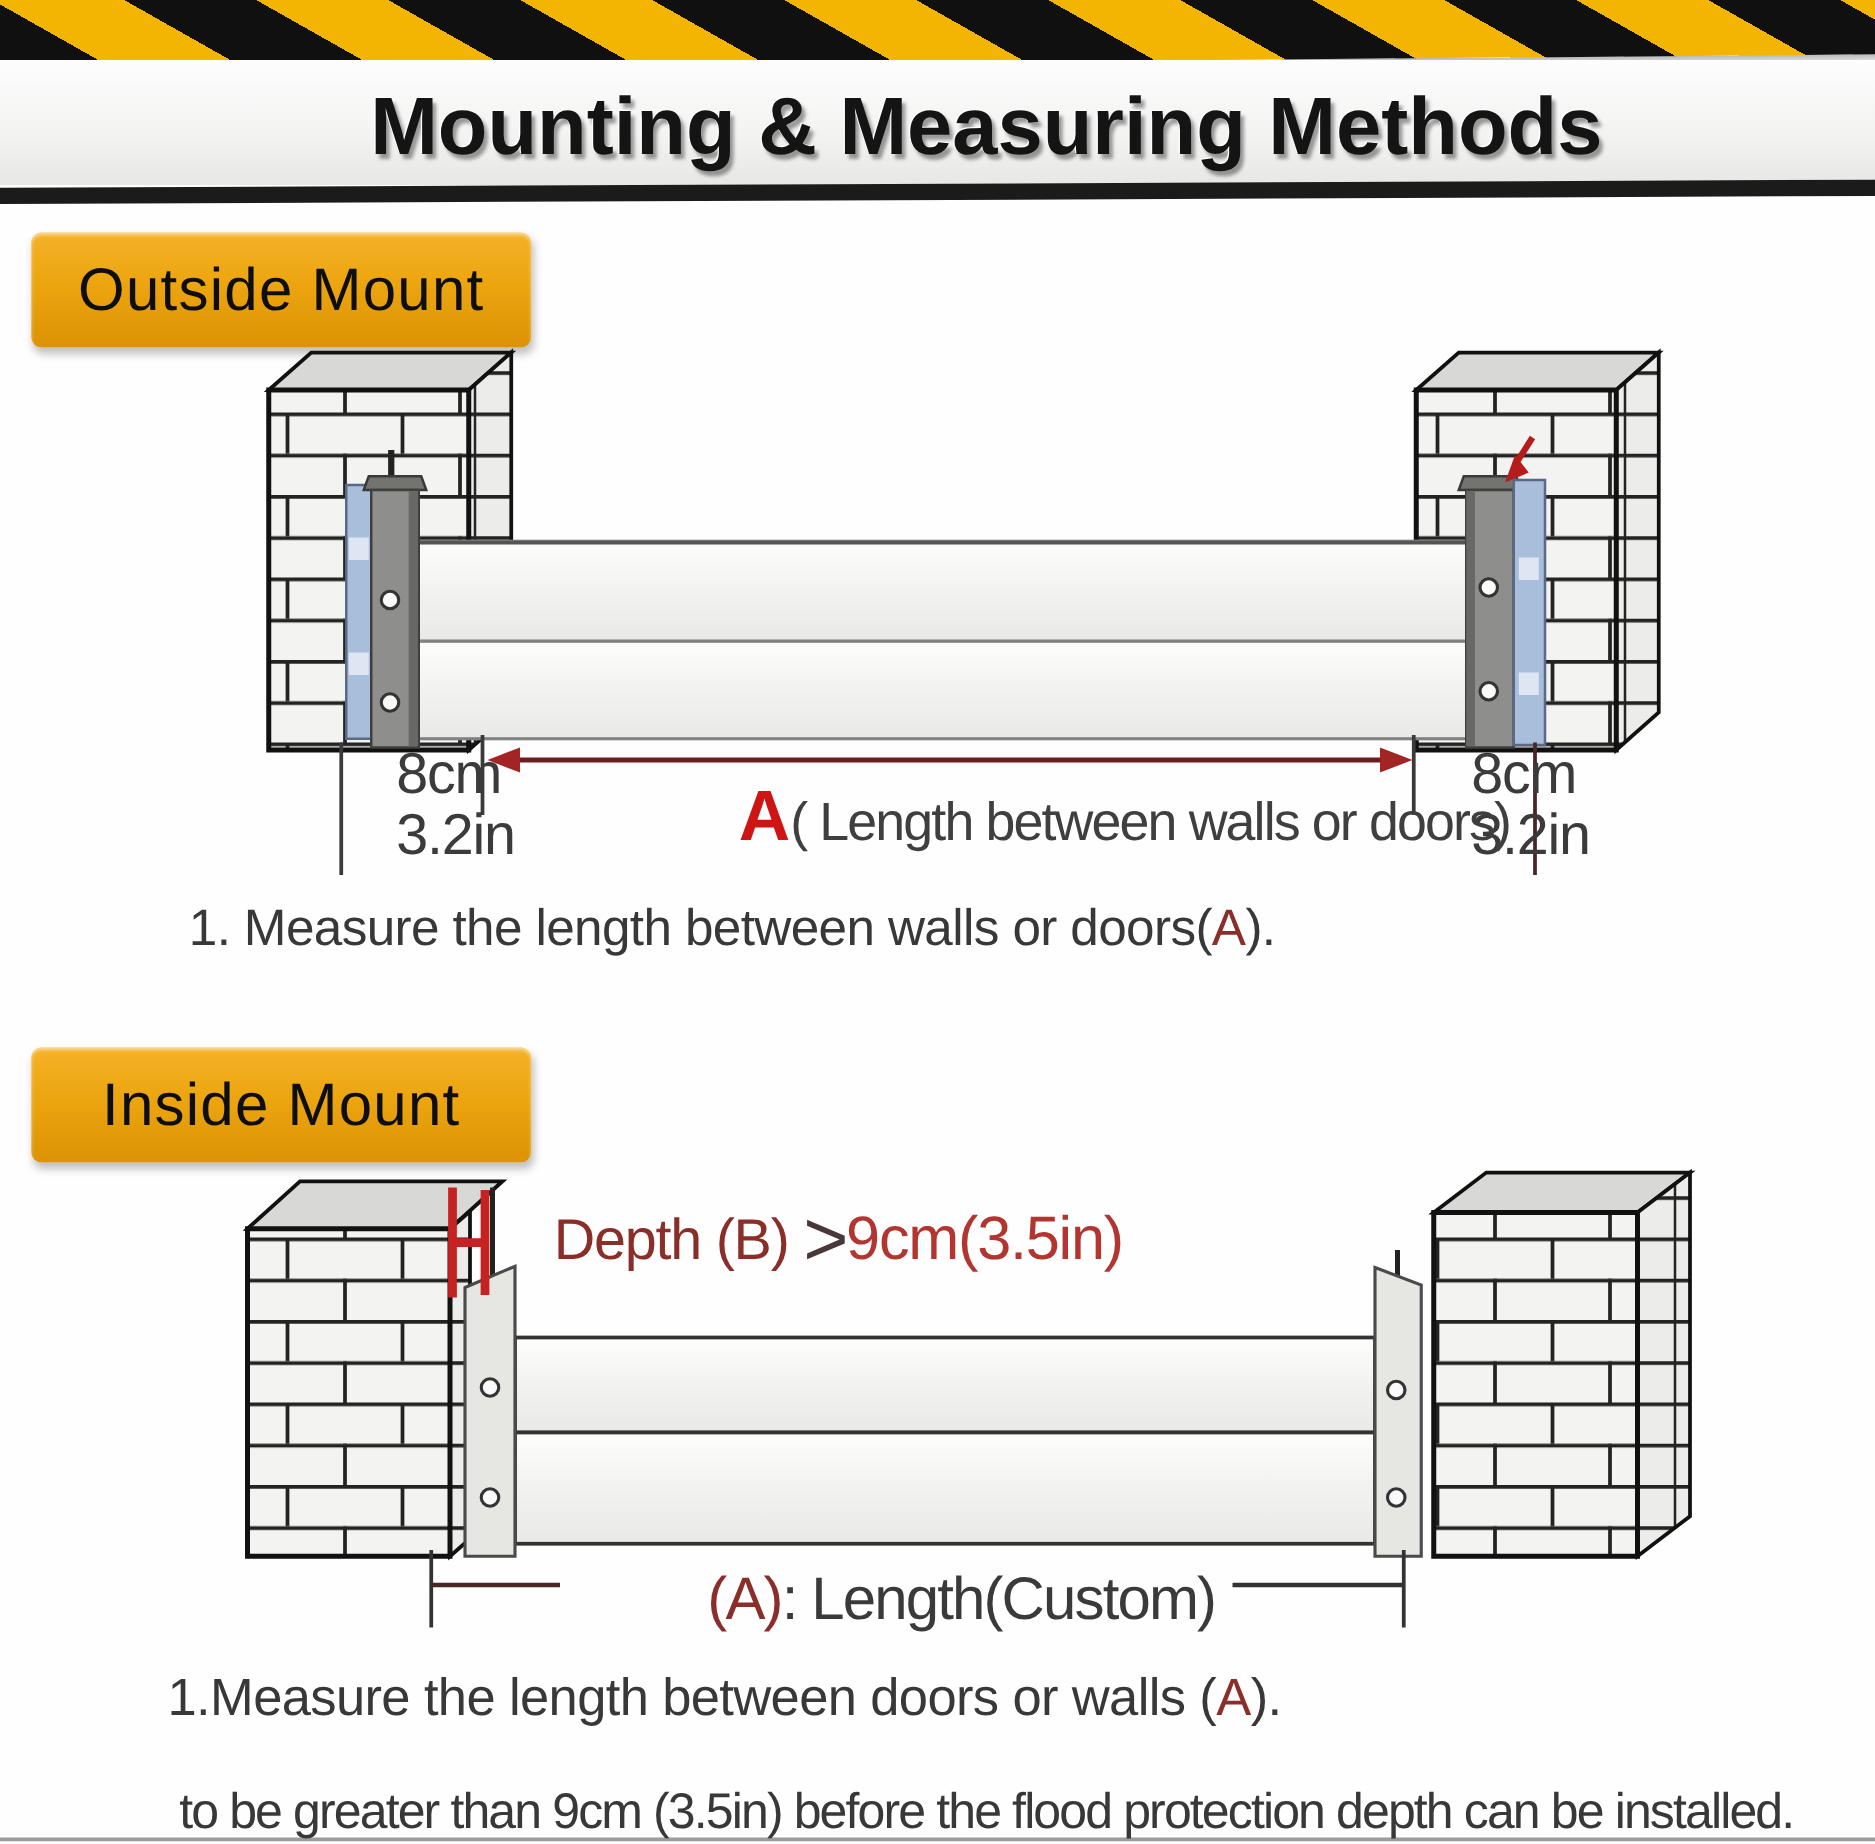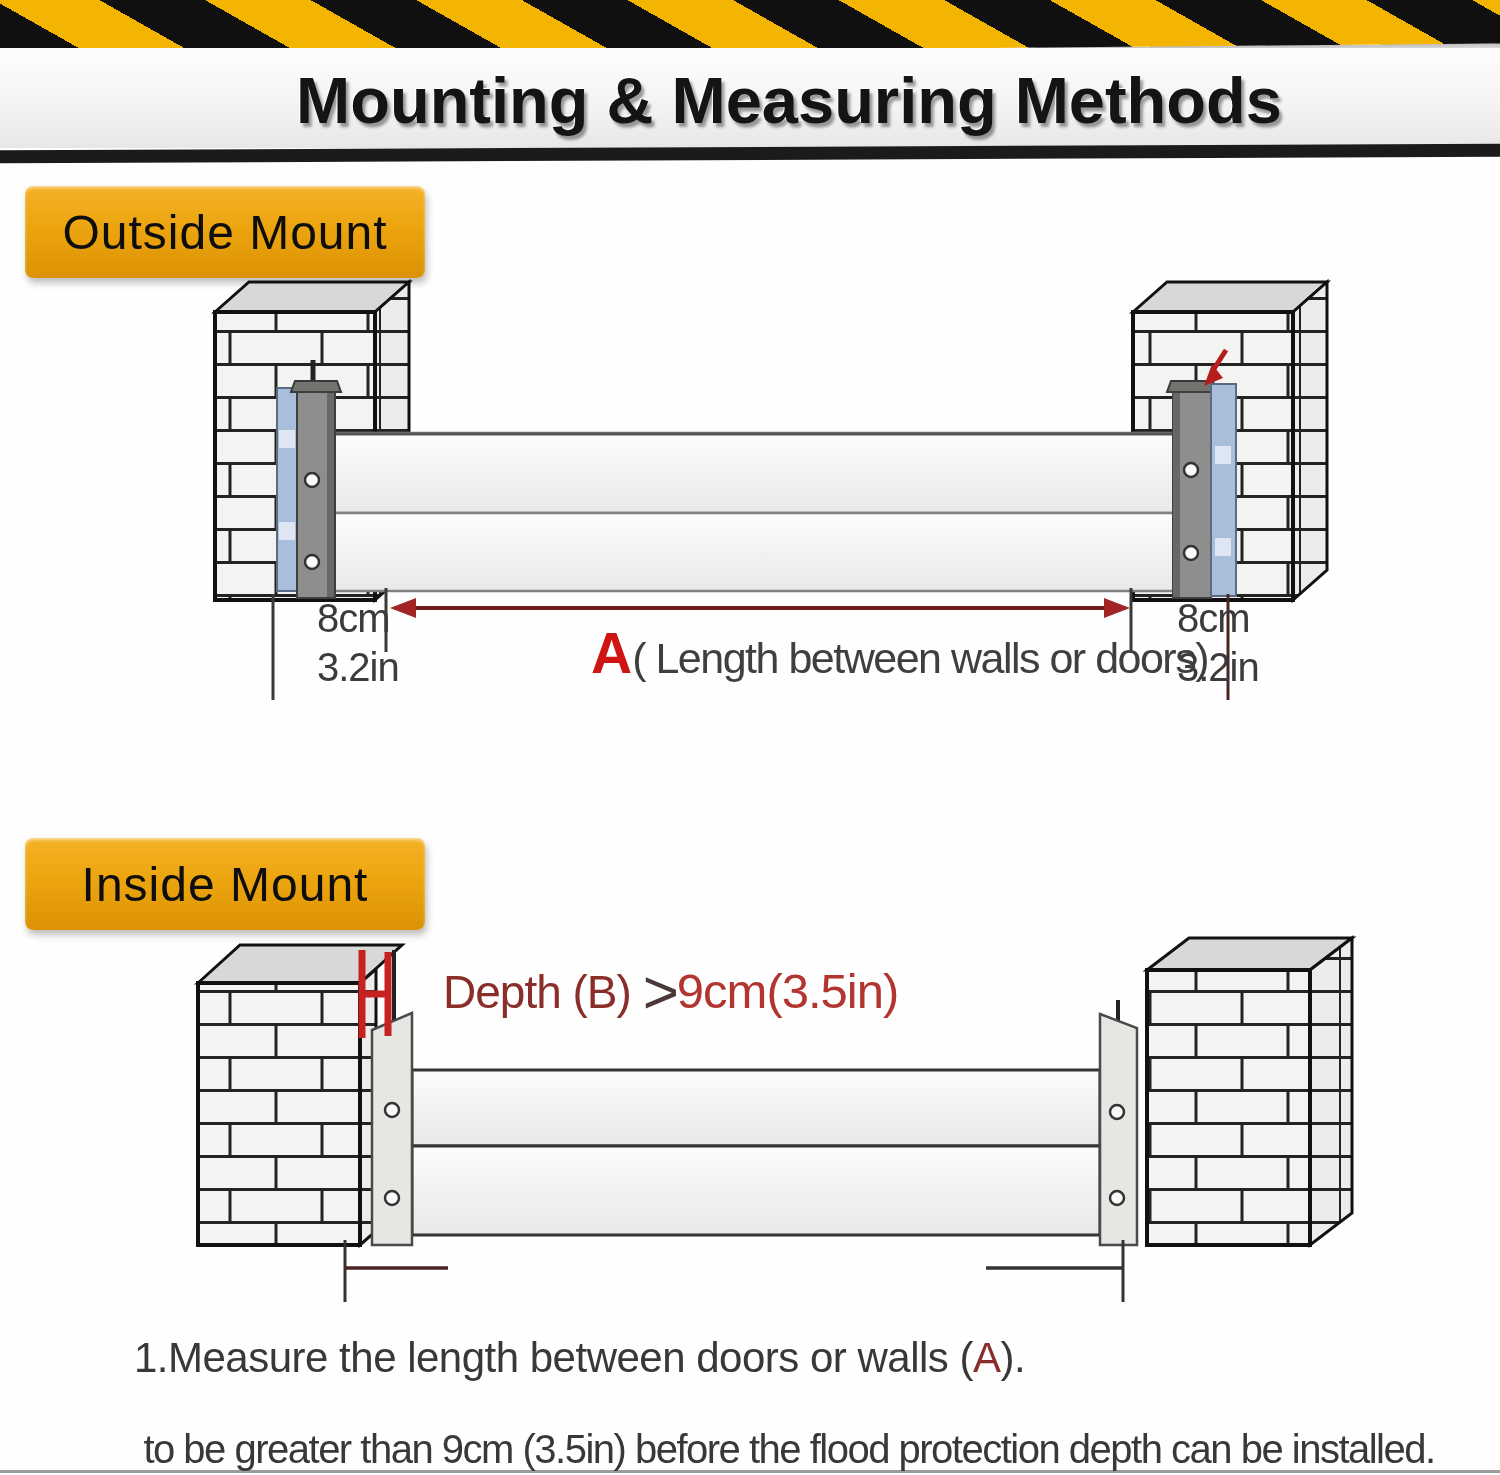--- a/index.html
+++ b/index.html
@@ -29,21 +29,21 @@
          display:flex;align-items:center;justify-content:center;
          font-size:48px;color:#0e0e0e;letter-spacing:1px;}
   .badge1{top:186px;}
   .badge2{top:838px;}
 
   
   .art{position:absolute;left:0;top:0;z-index:1;}
 
   
   .ov{position:absolute;z-index:2;white-space:nowrap;margin-left:39px;}
-  .dim{color:#3b3b3b;font-size:40px;line-height:49px;letter-spacing:-1px;}
+  .dim{color:#3b3b3b;font-size:46px;line-height:49px;letter-spacing:-1px;}
   .dim-left{left:278px;top:594px;}
   .dim-right{left:1138px;top:594px;}
 
   .spanlabel{left:552px;top:620px;font-size:0;}
   .bigA{font-size:57px;font-weight:bold;color:var(--accent-red,#cf1414);}
   .spantext{font-size:43px;color:#3f3f3f;letter-spacing:-1.5px;}
 
   .step{color:#383838;font-size:41px;letter-spacing:-0.5px;}
   .step-o1{left:112px;top:719px;}
   .step-o2{left:108px;top:773px;}
@@ -211,26 +211,32 @@
 
   <div class="ov dim dim-right">
     <div>8cm</div>
     <div>3.2in</div>
   </div>
 
   <div class="ov spanlabel">
     <span class="bigA">A</span><span class="spantext">( Length between walls or doors)</span>
   </div>
 
+  <div class="ov step step-o1">
+    <span>1. Measure the length between walls or doors(</span><span class="maroon">A</span><span>).</span>
+  </div>
 
 
   <div class="ov depthlabel">
     <span class="dl maroon">Depth (B) </span><span class="gt">&gt;</span><span class="dv">9cm(3.5in)</span>
   </div>
 
+  <div class="ov lencustom">
+    <span class="maroon">(A)</span><span>: Length(Custom)</span>
+  </div>
 
   <div class="ov step step-i1">
     <span>1.Measure the length between doors or walls (</span><span class="maroon">A</span><span>).</span>
   </div>
 
 
   <div class="ov step step-i3">
     <span>to be greater than 9cm (3.5in) before the flood protection depth can be installed.</span>
   </div>
 

